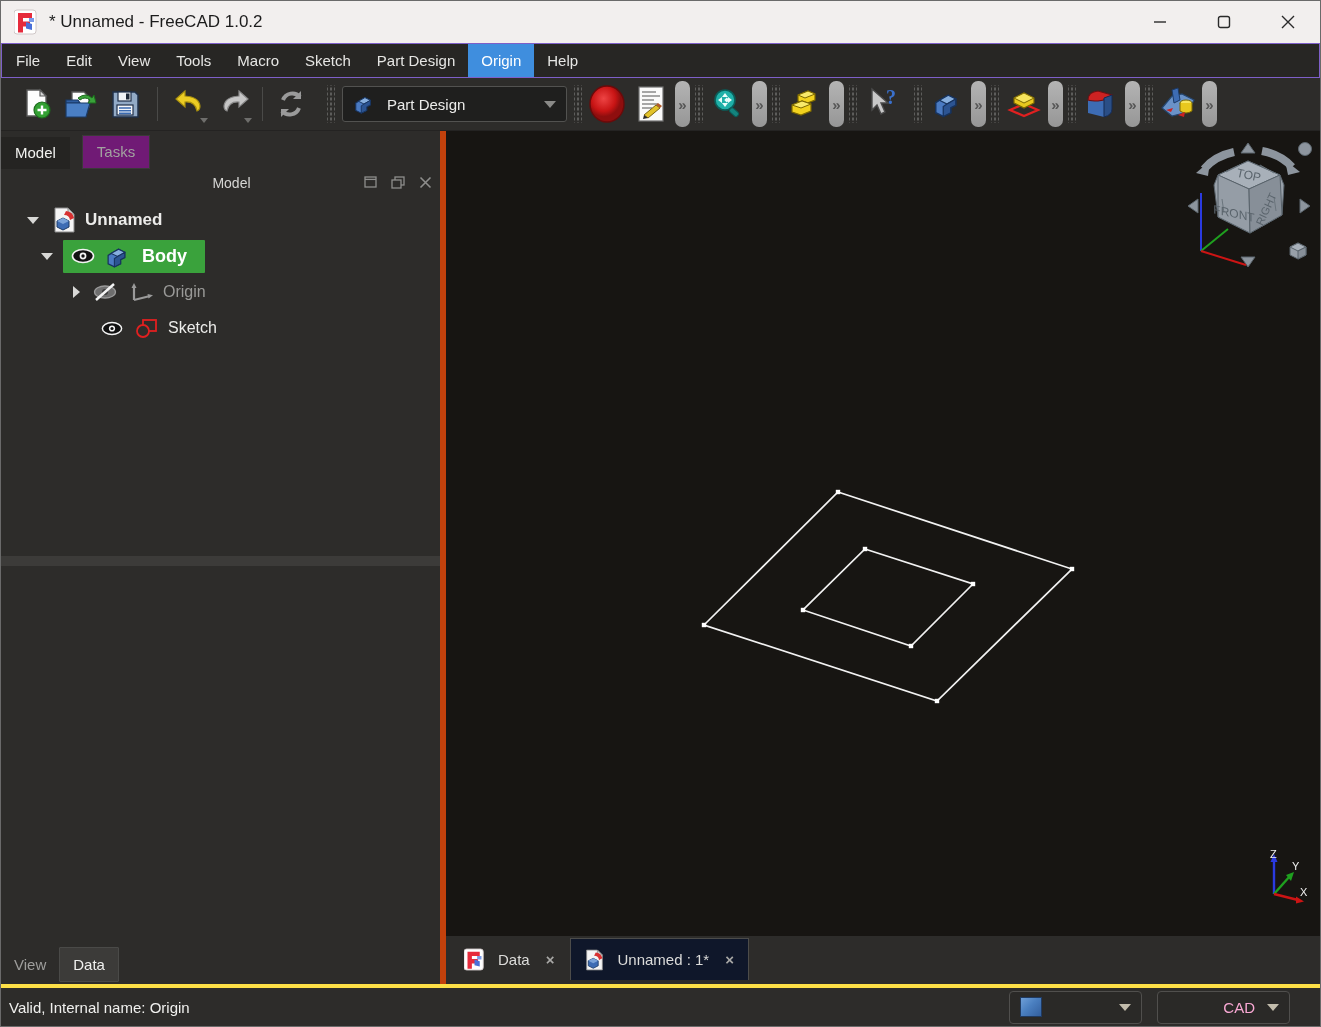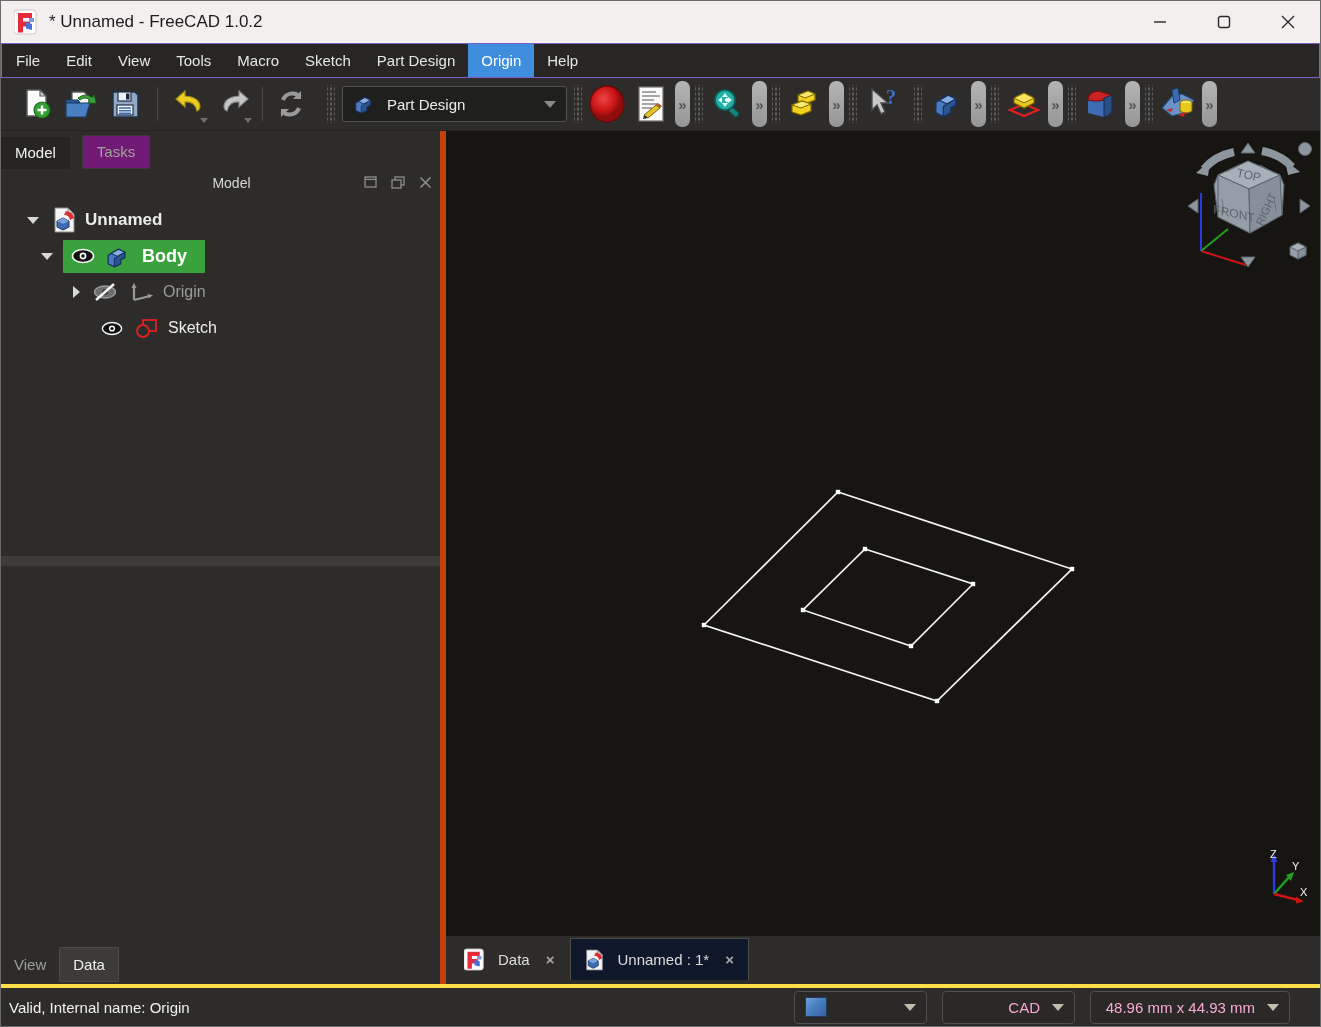--- a/index.html
+++ b/index.html
@@ -496,20 +496,16 @@
     <span class="status-msg">Valid, Internal name: Origin</span>
     <div class="status-widgets">
       <div class="swidget w-style">
         <span class="bluechip"></span>
         <span class="sw-arrow" style="margin-left:auto;"></span>
       </div>
       <div class="swidget w-nav">
         <span class="sw-text">CAD</span>
         <span class="sw-arrow"></span>
       </div>
-      <div class="swidget w-dim">
-        <span class="sw-text">48.96 mm x 44.93 mm</span>
-        <span class="sw-arrow"></span>
-      </div>
     </div>
   </div>
 
 </div>
 
 </body></html>

